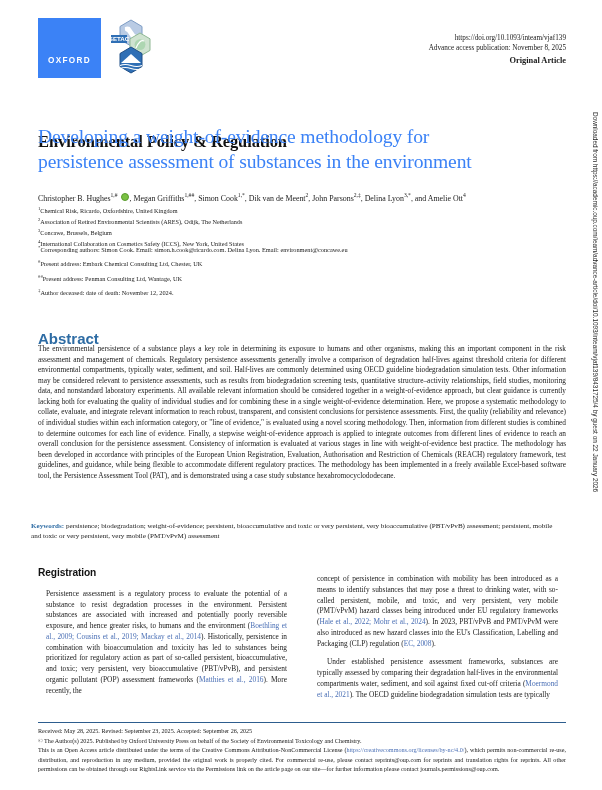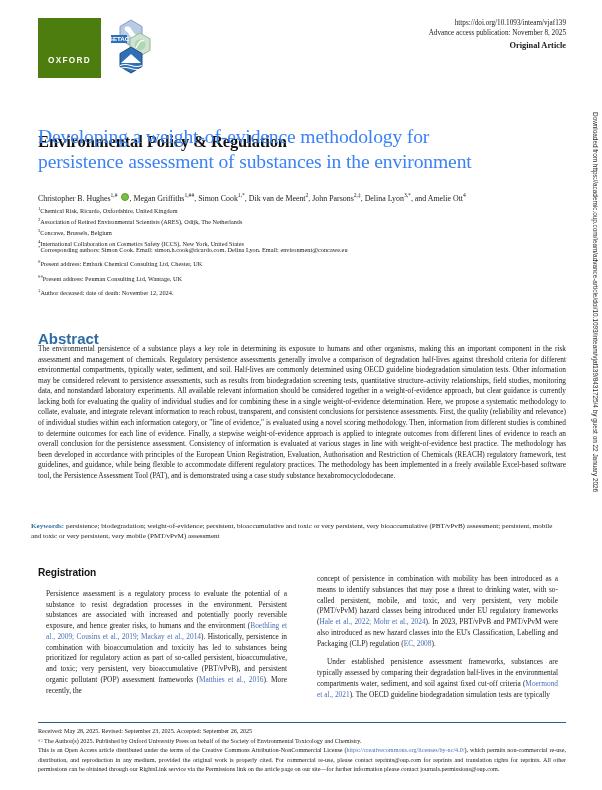--- a/index.html
+++ b/index.html
@@ -35,21 +35,21 @@
   .logo-block {
     position: absolute;
     left: 0; top: 4px;
     display: flex;
     align-items: center;
     gap: 10px;
   }
   .oxford-logo {
     width: 63px;
     height: 60px;
-    background: #4d7c0f;
+    background: #3b82f6;
     display: flex;
     align-items: flex-end;
     justify-content: center;
     padding-bottom: 13px;
     box-sizing: border-box;
   }
   .oxford-logo span {
     color: #ffffff;
     font-family: "Liberation Sans", sans-serif;
     font-size: 8.2px;
@@ -74,21 +74,21 @@
     font-style: italic;
     color: #1a1a1a;
     padding-bottom: 2px;
     border-bottom: 1.6px solid #2d5d8e;
     letter-spacing: 0.05px;
   }
   .journal-title-line .nonital {
     font-style: normal;
   }
   .journal-meta {
-    margin-top: 4px;
+    margin-top: 19px;
     font-size: 7.2px;
     line-height: 1.45;
     color: #1a1a1a;
   }
   .journal-meta .orig {
     font-weight: 700;
     font-size: 8.4px;
     display: block;
     margin-top: 1px;
   }

